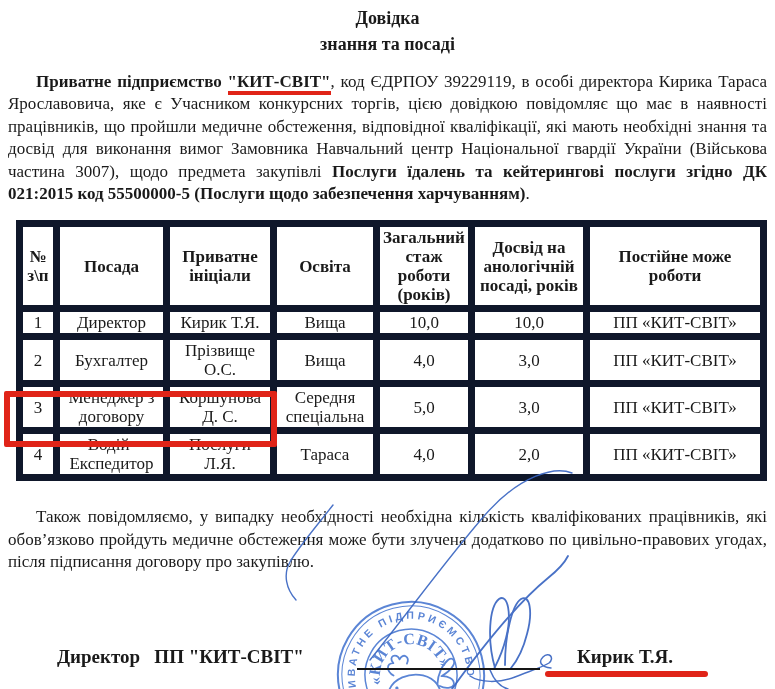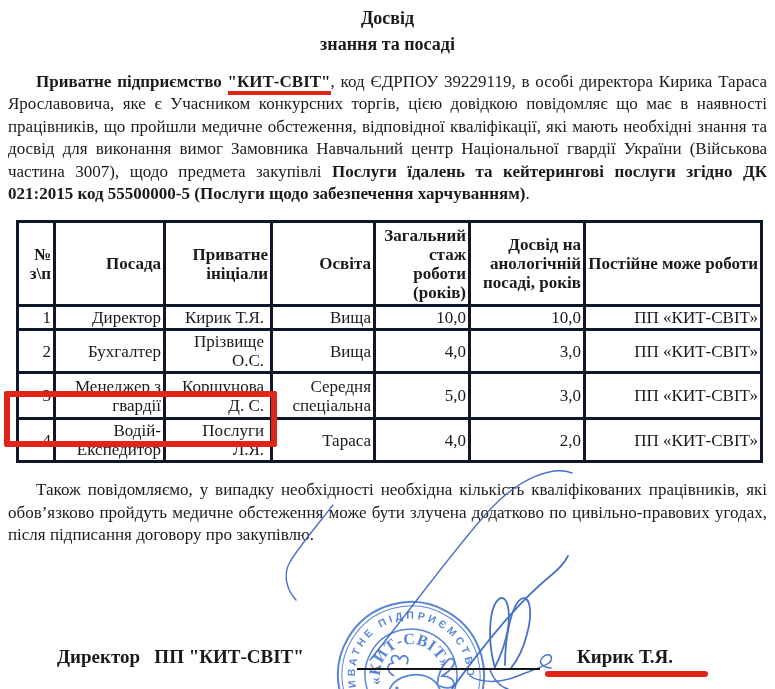--- a/index.html
+++ b/index.html
@@ -4,29 +4,29 @@
 <style>
   html,body{margin:0;padding:0;background:#fff;}
   .page{
     position:relative;width:775px;height:689px;background:#ffffff;
     overflow:hidden;font-family:"Liberation Serif",serif;color:#1a1a1a;
   }
   .content{padding:5px 8px 0 8px;}
   .doc-title{ text-align:center;font-weight:bold;font-size:18px;line-height:26px; }
   .para{ font-size:17px;line-height:22.4px;text-align:justify;margin:0;text-indent:28px; }
   .para1{ margin-top:14px; }
-  .para2{ margin-top:16px; }
+  .para2{ margin-top:25px; }
   .b{ font-weight:bold; }
   .company-underline{ border-bottom:4px solid #e02418; }
   table.workers{
     border-collapse:collapse;table-layout:fixed;margin:15px 0 0 8px;
     font-size:17px;width:744px;
   }
   table.workers th, table.workers td{
-    border:3px solid #0f172a;text-align:right;vertical-align:middle;
+    border:7px solid #0f172a;text-align:center;vertical-align:middle;
     padding:1px 2px;line-height:19px;overflow:hidden;
   }
   table.workers td:nth-child(3){padding:1px 6px;}
   table.workers th{font-weight:bold;}
   thead tr{height:84px;}
   tbody tr:nth-child(1){height:24px;}
   tbody tr:nth-child(2){height:41px;}
   tbody tr:nth-child(3){height:46px;}
   tbody tr:nth-child(4){height:38px;}
   
@@ -44,21 +44,21 @@
   .sig-line{position:absolute;left:357px;top:668px;width:183px;height:2px;background:#151515;z-index:5;}
   .seal{position:absolute;left:330px;top:585px;z-index:2;opacity:0.88;}
   .handsig{position:absolute;left:0;top:0;z-index:3;pointer-events:none;}
 </style>
 </head>
 <body>
 
 <div class="page">
   <div class="content">
     <div class="doc-title">
-      <div>Досвід</div>
+      <div>Довідка</div>
       <div>знання та посаді</div>
     </div>
 
     <p class="para para1"><span class="b">Приватне підприємство </span><span class="b company-underline">"КИТ-СВІТ"</span><span>, код ЄДРПОУ 39229119, в особі директора Кирика Тараса Ярославовича, яке є Учасником конкурсних торгів, цією довідкою повідомляє що має в наявності працівників, що пройшли медичне обстеження, відповідної кваліфікації, які мають необхідні знання та досвід для виконання вимог Замовника Навчальний центр Національної гвардії України (Військова частина 3007), щодо предмета закупівлі </span><span class="b">Послуги їдалень та кейтерингові послуги згідно ДК 021:2015 код 55500000-5 (Послуги щодо забезпечення харчуванням)</span><span>.</span></p>
 
     <table class="workers">
       <colgroup>
           <col style="width: 37px;">
           <col style="width: 110px;">
           <col style="width: 107px;">
@@ -92,21 +92,21 @@
             <td>2</td>
             <td>Бухгалтер</td>
             <td>Прізвище О.С.</td>
             <td>Вища</td>
             <td>4,0</td>
             <td>3,0</td>
             <td>ПП «КИТ-СВІТ»</td>
           </tr>
           <tr>
             <td>3</td>
-            <td>Менеджер з гвардії</td>
+            <td>Менеджер з договору</td>
             <td>Коршунова Д. С.</td>
             <td>Середня спеціальна</td>
             <td>5,0</td>
             <td>3,0</td>
             <td>ПП «КИТ-СВІТ»</td>
           </tr>
           <tr>
             <td>4</td>
             <td>Водій-Експедитор</td>
             <td>Послуги Л.Я.</td>

